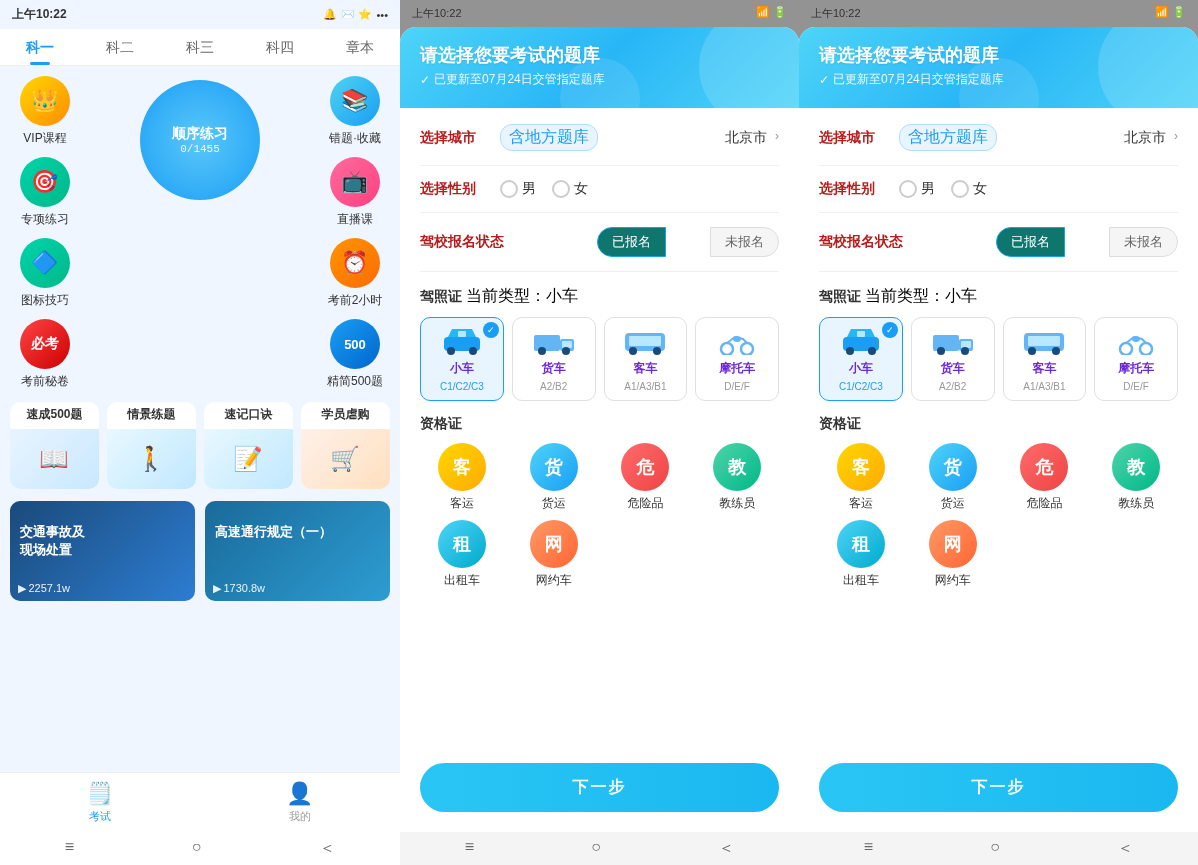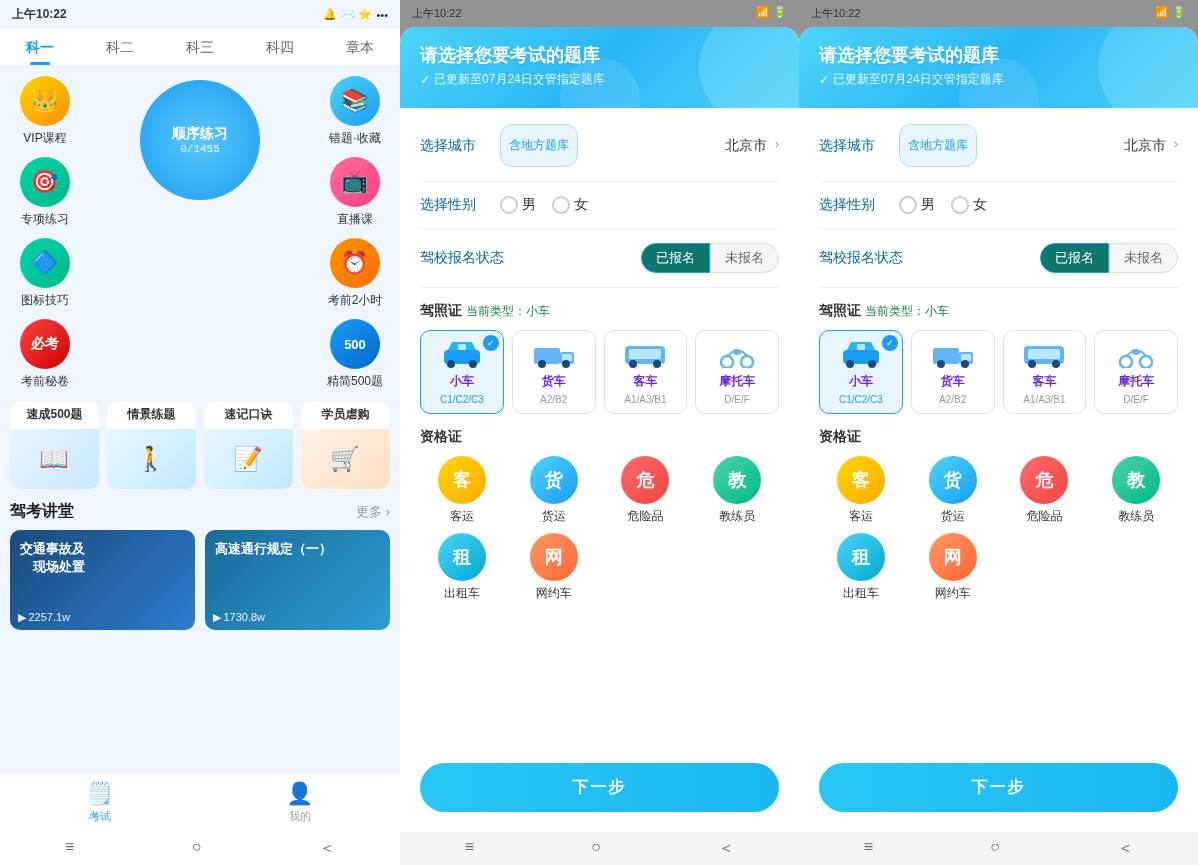--- a/index.html
+++ b/index.html
@@ -161,27 +161,26 @@
       flex: 1;
       border-radius: 10px;
       overflow: hidden;
       position: relative;
       height: 100px;
     }
     .video-bg1 { background: linear-gradient(135deg, #1a4a7a, #2d7dd2); }
     .video-bg2 { background: linear-gradient(135deg, #1a6a9a, #2d9dd2); }
     .video-title {
       position: absolute;
-      top: 10px;
+      top: 22px;
       left: 10px;
       color: white;
       font-size: 13px;
       font-weight: 700;
       line-height: 1.4;
-      text-align: right;
     }
     .video-views {
       position: absolute;
       bottom: 6px;
       left: 8px;
       color: rgba(255,255,255,0.9);
       font-size: 11px;
     }
     .play-icon { font-size: 11px; margin-right: 2px; }
 
@@ -293,39 +292,39 @@
     .form-row {
       display: flex;
       align-items: center;
       margin-bottom: 14px;
       padding-bottom: 14px;
       border-bottom: 1px solid #f0f0f0;
     }
     .form-row:last-of-type { border-bottom: none; }
     .form-label {
       font-size: 14px;
-      color: #0369a1;
-      font-weight: 400;
+      color: #b91c1c;
+      font-weight: 700;
       min-width: 80px;
     }
     .form-content {
       flex: 1;
       display: flex;
       align-items: center;
       gap: 8px;
     }
 
     
     .city-tag {
       background: #e8f5ff;
       color: #1a9ef5;
       border: 1px solid #b0dcff;
       border-radius: 12px;
-      padding: 12px 8px;
-      font-size: 12px;
+      padding: 2px 8px;
+      font-size: 16px;
     }
     .city-name {
       margin-left: auto;
       font-size: 14px;
       color: #333;
       display: flex;
       gap: 8px;
     }
     .arrow-icon { color: #999; font-size: 12px; }
 
@@ -347,30 +346,30 @@
       border: 1px solid #ddd;
       background: #f5f5f5;
       color: #666;
     }
     .reg-btn.active {
       background: #0f766e;
       color: #fff;
       border-color: #1a9ef5;
     }
     .reg-btn:first-child { border-radius: 20px 0 0 20px; }
-    .reg-btn:last-child { border-radius: 0 20px 20px 0; }
+    .reg-btn:last-child { border-radius: 0 20px 20px 0; margin-left: 44px; }
 
     
     .section-label {
       font-size: 14px;
       color: #333;
       font-weight: 600;
       margin-bottom: 10px;
     }
-    .license-sub { font-size: 12px; color: #15803d; font-weight: 400; }
+    .license-sub { font-size: 16px; color: #000000; font-weight: 400; }
 
     
     .license-grid {
       display: grid;
       grid-template-columns: repeat(4, 1fr);
       gap: 8px;
       margin-bottom: 14px;
     }
     .license-card {
       border: 1px solid #e0e0e0;
@@ -540,24 +539,20 @@
         <span class="quick-item-label">速记口诀</span>
         <div class="quick-item-img" style="background:linear-gradient(135deg,#e8f8ff,#c0e8ff);">📝</div>
       </div>
       <div class="quick-item">
         <span class="quick-item-label">学员虐购</span>
         <div class="quick-item-img" style="background:linear-gradient(135deg,#fff0e8,#ffe0c0);">🛒</div>
       </div>
     </div>
 
     <div>
-      <div class="section-header">
-        <span class="section-title">驾考讲堂</span>
-        <span class="section-more">更多 ›</span>
-      </div>
       <div class="video-row">
         <div class="video-card video-bg1">
           <div class="video-title">交通事故及<br>现场处置</div>
           <div class="video-views">
             <span class="play-icon">▶</span>2257.1w
           </div>
         </div>
         <div class="video-card video-bg2">
           <div class="video-title">高速通行规定（一）</div>
           <div class="video-views">

